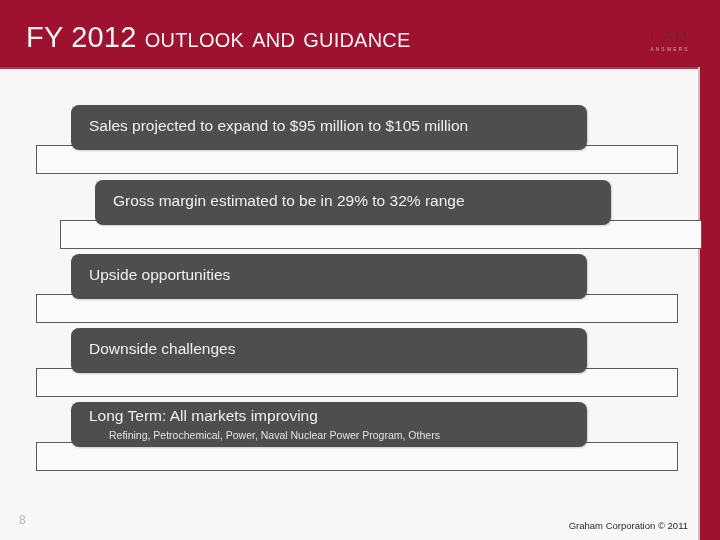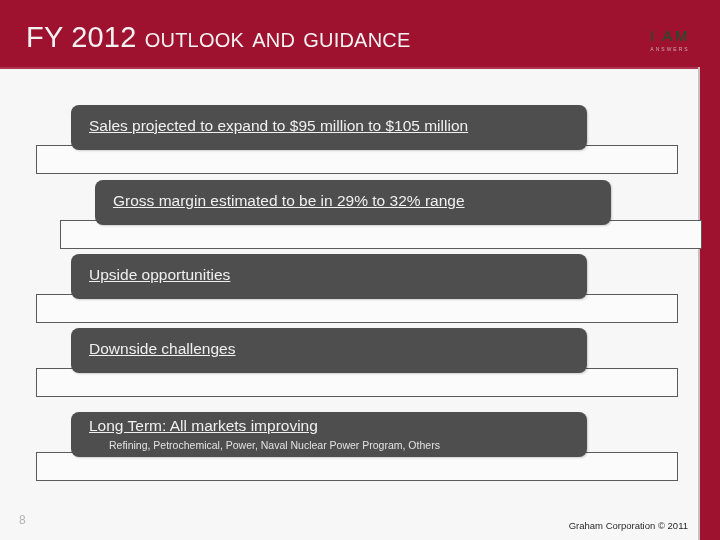--- a/index.html
+++ b/index.html
@@ -58,21 +58,21 @@
 
   
   .logo {
     position: absolute;
     right: 22px;
     top: 28px;
     text-align: center;
     width: 56px;
   }
   .logo-mark {
-    color: #14532d;
+    color: #7f1d1d;
     font-size: 15px;
     font-weight: 300;
     letter-spacing: 2.5px;
     line-height: 15px;
     white-space: nowrap;
   }
   .logo-sub {
     color: #cfa7b0;
     font-size: 5px;
     letter-spacing: 2px;
@@ -138,21 +138,20 @@
     padding-top: 0;
   }
   .chip-title {
     position: absolute;
     left: 18px;
     top: 11px;
     color: #f0f0f0;
     font-size: 15.5px;
     line-height: 20px;
     white-space: nowrap;
-    text-decoration: underline;
   }
   .row-chip.two-line .chip-title {
     top: 4px;
   }
   .chip-sub {
     position: absolute;
     left: 18px;
     top: 26px;
     color: #e2e2e2;
     font-size: 10.5px;
@@ -222,21 +221,21 @@
       </div>
     </div>
 
     <div class="row" style="top:328px;">
       <div class="row-outline"></div>
       <div class="row-chip">
         <div class="chip-title">Downside challenges</div>
       </div>
     </div>
 
-    <div class="row" style="top:402px;margin-top:10px;">
+    <div class="row" style="top:402px;">
       <div class="row-outline"></div>
       <div class="row-chip two-line">
         <div class="chip-title">Long Term: All markets improving</div>
         <div class="chip-sub">Refining, Petrochemical, Power, Naval Nuclear Power Program, Others</div>
       </div>
     </div>
 
   </div>
 
   <div class="page-number">8</div>

